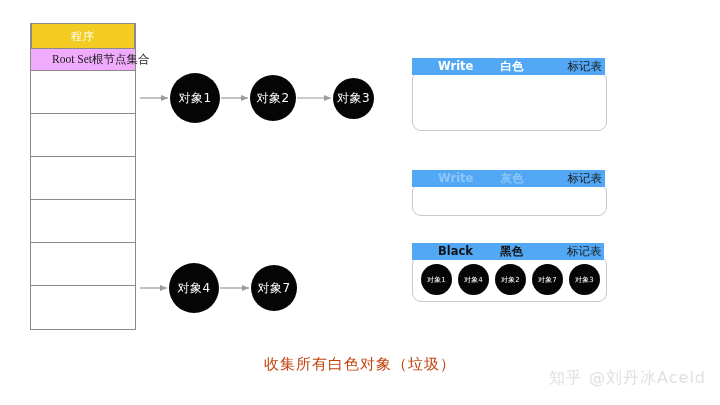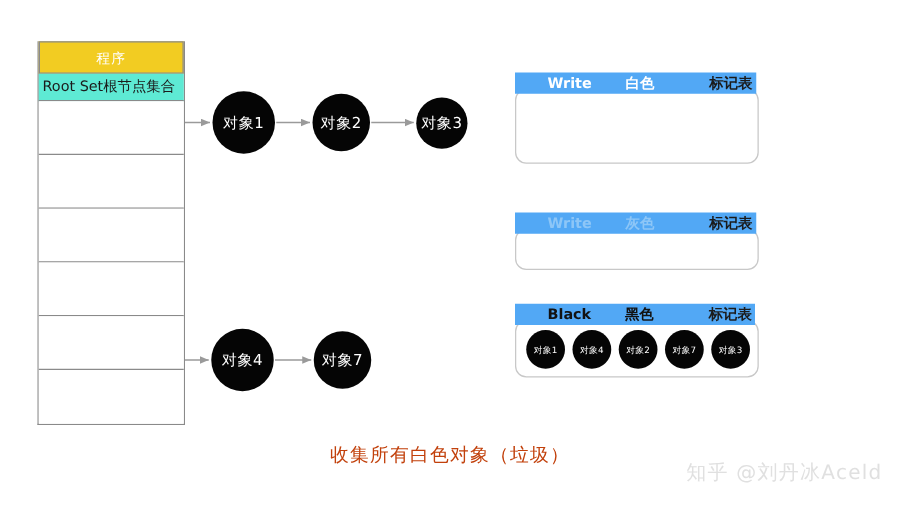--- a/index.html
+++ b/index.html
@@ -16,47 +16,48 @@
   #canvas {
     position: relative;
     width: 720px;
     height: 405px;
   }
 
   
   #program-table {
     position: absolute;
     left: 30px;
-    top: 33px;
-    width: 118px;
+    top: 23px;
+    width: 106px;
     border: 1px solid #8a8a8a;
     border-top: none;
     box-sizing: border-box;
     background: #ffffff;
+    font-family: Liberation Serif, serif;
   }
   .table-header {
     height: 26px;
     background: #f2cc22;
     border: 1px solid #8a8a8a;
     box-sizing: border-box;
     display: flex;
     align-items: center;
     justify-content: center;
     font-size: 11px;
     color: #ffffff;
     letter-spacing: 1px;
   }
   .table-row-root {
     height: 22px;
-    background: #5eead4;
+    background: #f0abfc;
     border-bottom: 1px solid #8a8a8a;
     box-sizing: border-box;
     display: flex;
     align-items: center;
-    padding-left: 3px;
+    padding-left: 21px;
     font-size: 11.5px;
     color: #1b1b1b;
     white-space: nowrap;
   }
   .table-row-empty {
     height: 43px;
     border-bottom: 1px solid #8a8a8a;
     box-sizing: border-box;
     background: #ffffff;
   }
@@ -94,21 +95,21 @@
     background: #52a8f5;
     padding: 1px 3px 2px 3px;
     font-size: 11.5px;
     font-weight: bold;
     white-space: nowrap;
     z-index: 2;
     line-height: 14px;
   }
   .mark-label .en { color: #ffffff; margin-left: 23px; }
   .mark-label .cn-color { color: #ffffff; }
-  .mark-label .cn-rest { color: #1b1b1b; font-weight: bold; padding-left: 44px; }
+  .mark-label .cn-rest { color: #1b1b1b; font-weight: normal; padding-left: 44px; }
   .mark-label.grey .en,
   .mark-label.grey .cn-color { color: #8dc6f7; }
   .mark-label.black .en { color: #121212; }
   .mark-label.black .cn-color { color: #121212; }
 
   .mark-box {
     position: absolute;
     left: 0;
     border: 1px solid #c8c8c8;
     border-radius: 9px;

